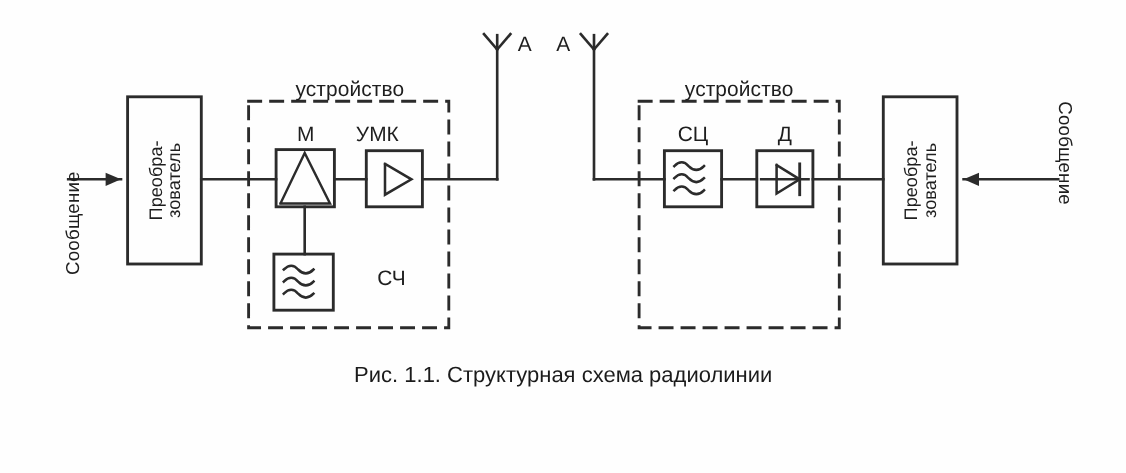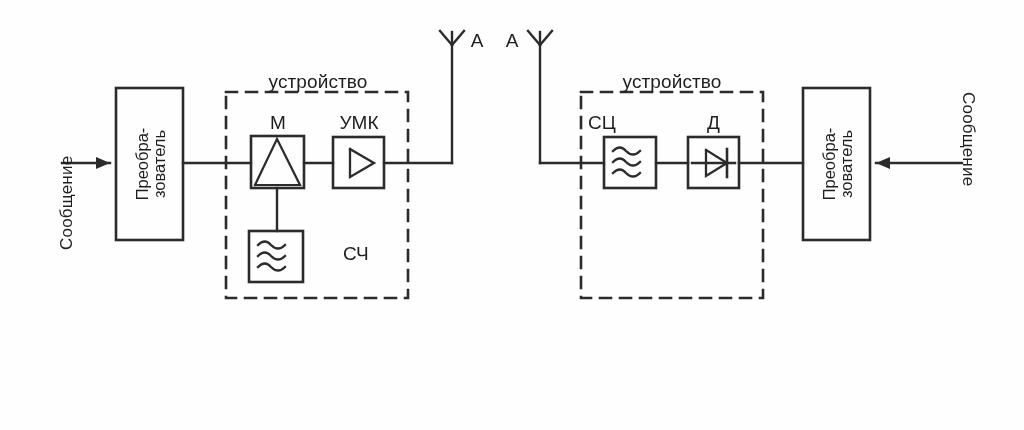--- a/index.html
+++ b/index.html
@@ -180,20 +180,21 @@
     <div class="lbl conv-text" style="position:relative; left:0; top:0; width:128px;">Преобра-</div>
     <div class="lbl conv-text" style="position:relative; left:0; top:0; width:128px;">зователь</div>
   </div>
 
   <div style="position:absolute; left:821px; top:228px; transform-origin:0 0; transform:rotate(-90deg);">
     <div class="lbl conv-text" style="position:relative; left:0; top:0; width:128px;">Преобра-</div>
     <div class="lbl conv-text" style="position:relative; left:0; top:0; width:128px;">зователь</div>
   </div>
 
   <div class="lbl block-label" style="left:252px; top:112px; width:52px;">М</div>
-  <div class="lbl block-label" style="left:328px; top:112px; width:62px;">УМК</div>
+  <div class="lbl block-label" style="left:312px; top:112px; width:62px;">УМК</div>
   <div class="lbl block-label" style="left:311px; top:243px; width:40px; text-align:left;margin-left:32px;">СЧ</div>
 
-  <div class="lbl block-label" style="left:576px; top:112px; width:52px;">СЦ</div>
+  <div class="lbl block-label" style="left:604px; top:112px; width:52px;">СЦ</div>
   <div class="lbl block-label" style="left:688px; top:112px; width:51px;">Д</div>
 
+  <div class="caption">Рис. 1.1. Структурная схема радиолинии</div>
 
 </div>
 
 </body></html>

